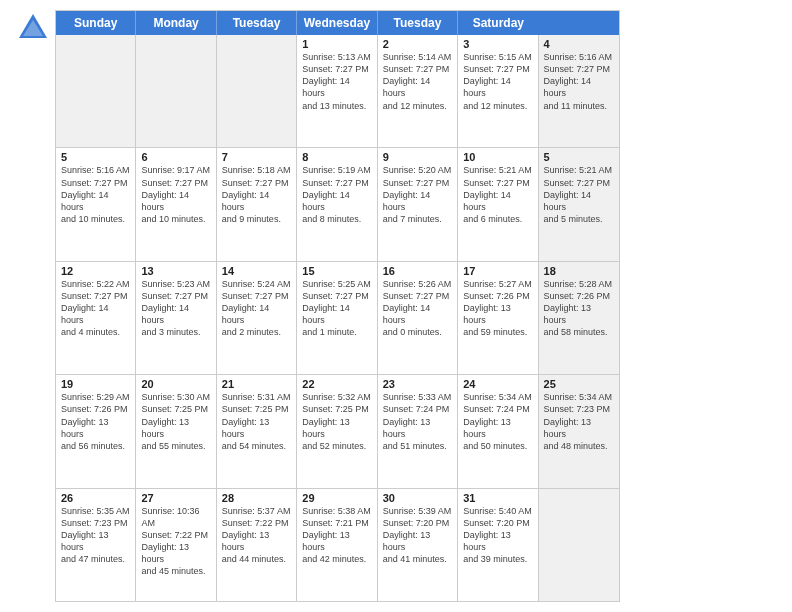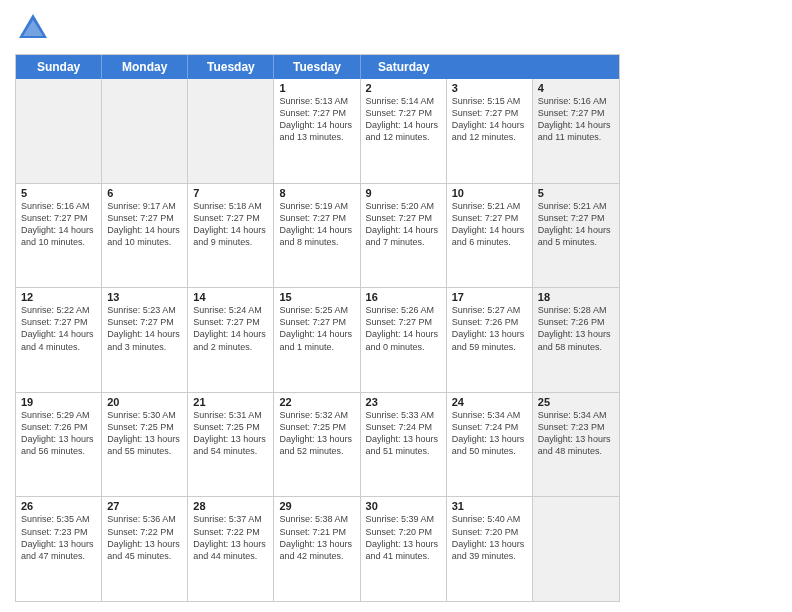--- a/index.html
+++ b/index.html
@@ -8,21 +8,21 @@
       background: #fff;
       width: 792px;
       height: 612px;
       overflow: hidden;
     }
     .page {
       width: 635px;
       height: 612px;
       padding: 10px 15px;
       display: flex;
-      flex-direction: column;
+      flex-direction: row;
     }
     .header {
       display: flex;
       align-items: flex-start;
       justify-content: space-between;
       margin-bottom: 8px;
     }
     .logo {
       display: flex;
       align-items: center;
@@ -135,20 +135,21 @@
       <h1></h1>
       <h2></h2>
     </div>
   </div>
 
   <div class="calendar">
     <div class="cal-header" id="cal-header">
         <div class="cal-header-cell">Sunday</div>
         <div class="cal-header-cell">Monday</div>
         <div class="cal-header-cell">Tuesday</div>
+        <div class="cal-header-cell">Wednesday</div>
         <div class="cal-header-cell">Tuesday</div>
         <div class="cal-header-cell">Saturday</div>
       </div>
     <div class="cal-body" id="cal-body">
         <div class="cal-row">
           <div class="cal-cell shade empty"></div>
           <div class="cal-cell shade empty"></div>
           <div class="cal-cell shade empty"></div>
           <div class="cal-cell">
             <span class="day-num">1</span>
@@ -335,21 +336,21 @@
         <div class="cal-row">
           <div class="cal-cell">
             <span class="day-num">26</span>
             <div class="cell-text" style="white-space: pre-line;">Sunrise: 5:35 AM
 Sunset: 7:23 PM
 Daylight: 13 hours
 and 47 minutes.</div>
           </div>
           <div class="cal-cell">
             <span class="day-num">27</span>
-            <div class="cell-text" style="white-space: pre-line;">Sunrise: 5:36 AM
+            <div class="cell-text" style="white-space: pre-line;">Sunrise: 10:36 AM
 Sunset: 7:22 PM
 Daylight: 13 hours
 and 45 minutes.</div>
           </div>
           <div class="cal-cell">
             <span class="day-num">28</span>
             <div class="cell-text" style="white-space: pre-line;">Sunrise: 5:37 AM
 Sunset: 7:22 PM
 Daylight: 13 hours
 and 44 minutes.</div>

